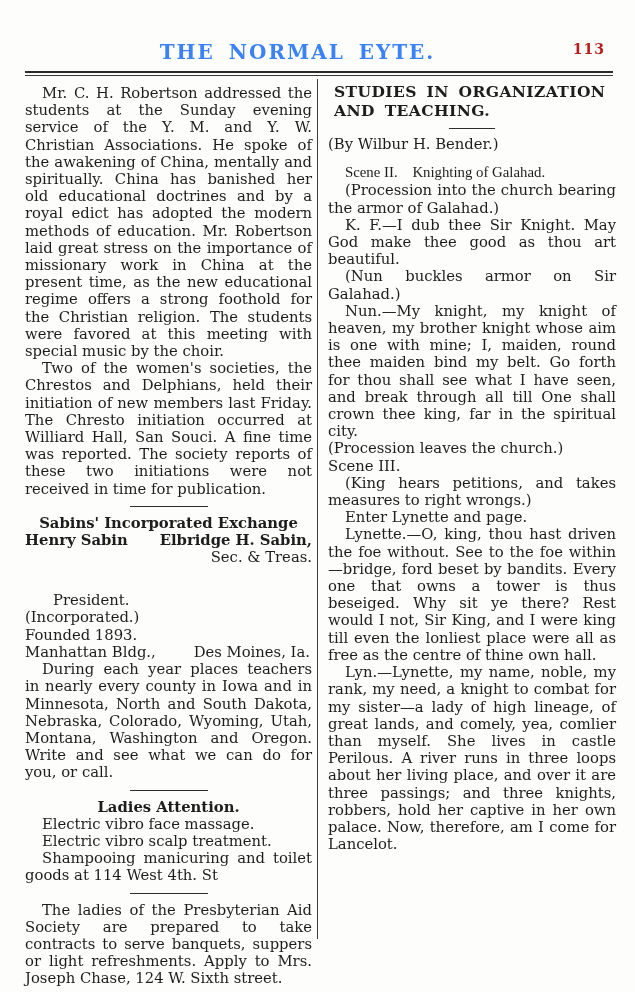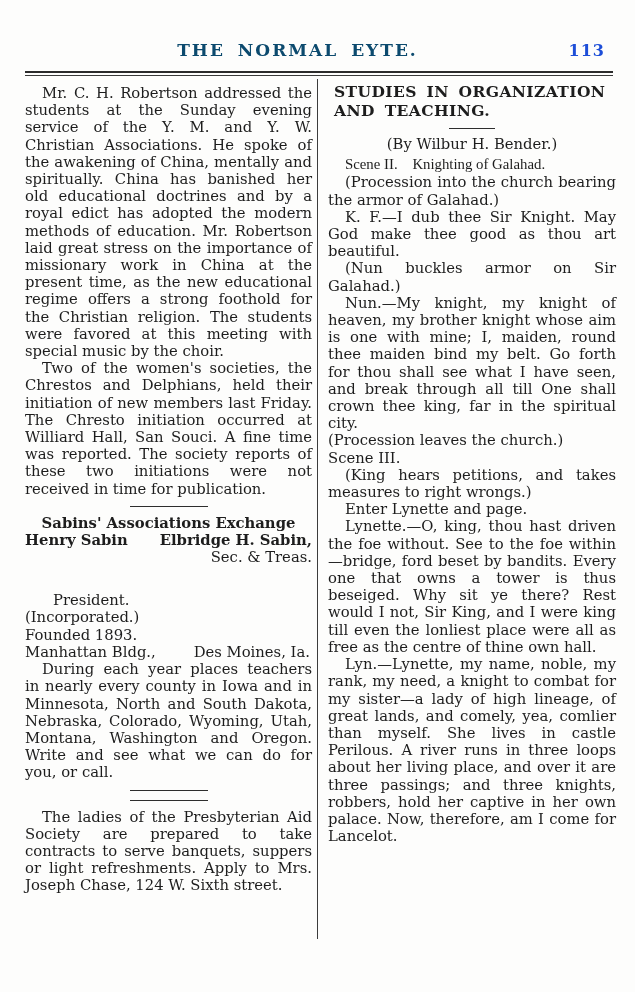--- a/index.html
+++ b/index.html
@@ -15,26 +15,26 @@
     width:635px; height:992px;
     background:#fdfdfc;
     overflow:hidden;
   }
   
   .header-row {
     position:absolute; top:40px; left:25px; right:25px; height:22px;
   }
   .journal-title {
     position:absolute; left:0; right:40px; text-align:center;
-    font-size:17px; font-weight:bold; letter-spacing:2px; word-spacing:5px;
-    color:#0c4a6e;
+    font-size:20px; font-weight:bold; letter-spacing:2px; word-spacing:5px;
+    color:#3b82f6;
   }
   .page-number {
     position:absolute; right:5px; top:1px;
-    font-size:16px; font-weight:bold; letter-spacing:1px; color:#1d4ed8;
+    font-size:14px; font-weight:bold; letter-spacing:1px; color:#b91c1c;
   }
   .double-rule {
     position:absolute; top:71px; left:25px; right:22px;
     border-top:2.5px solid #2b2b2b;
   }
   .double-rule::after {
     content:""; display:block; border-top:1px solid #3a3a3a; margin-top:2px;
   }
   
   .col-divider {
@@ -63,21 +63,21 @@
     border:none; border-top:1.5px solid #2e2e2e; height:0;
   }
 
   
   .col-heading {
     font-weight:bold; 
     font-size:15.5px; line-height:19px;
     letter-spacing:0.4px; word-spacing:4px;
     margin:0 6px;
   }
-  .byline { text-align:center; margin:1px 0 4px 0; }
+  .byline { text-align:left; margin:1px 0 12px 0; }
   .scene-line { white-space:pre-wrap; margin:0; text-indent:17px;font-family:Liberation Serif, serif; }
 
   
   .ad-title { font-weight:bold; text-align:center; margin:0; }
   .ad-row { display:flex; justify-content:space-between; margin:0; }
   .ad-row .bold { font-weight:bold; }
   .ad-row .role-left { padding-left:28px;margin-top:43px; }
   .ad-row .addr-right { padding-right:2px; }
 
   
@@ -98,40 +98,46 @@
 
   <div class="col col-left">
 
     <p class="para">Mr. C. H. Robertson addressed the students at the Sunday evening service of the Y. M. and Y. W. Christian Associations. He spoke of the awakening of China, mentally and spiritually. China has banished her old educational doctrines and by a royal edict has adopted the modern methods of education. Mr. Robertson laid great stress on the importance of missionary work in China at the present time, as the new educational regime offers a strong foothold for the Christian religion. The students were favored at this meeting with special music by the choir.</p>
 
     <p class="para">Two of the women's societies, the Chrestos and Delphians, held their initiation of new members last Friday. The Chresto initiation occurred at Williard Hall, San Souci. A fine time was reported. The society reports of these two initiations were not received in time for publication.</p>
 
     <hr class="section-rule">
 
     <div>
-      <p class="ad-title">Sabins' Associations Exchange</p>
+      <p class="ad-title">Sabins' Incorporated Exchange</p>
       <div class="ad-row">
         <span class="bold">Henry Sabin</span>
         <span class="bold">Elbridge H. Sabin,</span>
       </div>
       <div class="ad-row">
         <span class="role-left">President.</span>
         <span>Sec. &amp; Treas.</span>
       </div>
       <p class="centered" style="margin:0">(Incorporated.)</p>
       <p class="centered" style="margin:0">Founded 1893.</p>
       <div class="ad-row">
         <span>Manhattan Bldg.,</span>
         <span class="addr-right">Des Moines, Ia.</span>
       </div>
       <p class="para">During each year places teachers in nearly every county in Iowa and in Minnesota, North and South Dakota, Nebraska, Colorado, Wyoming, Utah, Montana, Washington and Oregon. Write and see what we can do for you, or call.</p>
     </div>
 
     <hr class="section-rule">
 
+    <div>
+      <p class="ad-title">Ladies Attention.</p>
+      <p class="ladies-line">Electric vibro face massage.</p>
+      <p class="ladies-line">Electric vibro scalp treatment.</p>
+      <p class="para">Shampooing manicuring and toilet goods at 114 West 4th. St</p>
+    </div>
 
     <hr class="section-rule">
 
     <p class="para">The ladies of the Presbyterian Aid Society are prepared to take contracts to serve banquets, suppers or light refreshments. Apply to Mrs. Joseph Chase, 124 W. Sixth street.</p>
 
   </div>
 
   <div class="col col-right">
 
     <h2 class="col-heading">STUDIES IN ORGANIZATION AND TEACHING.</h2>

